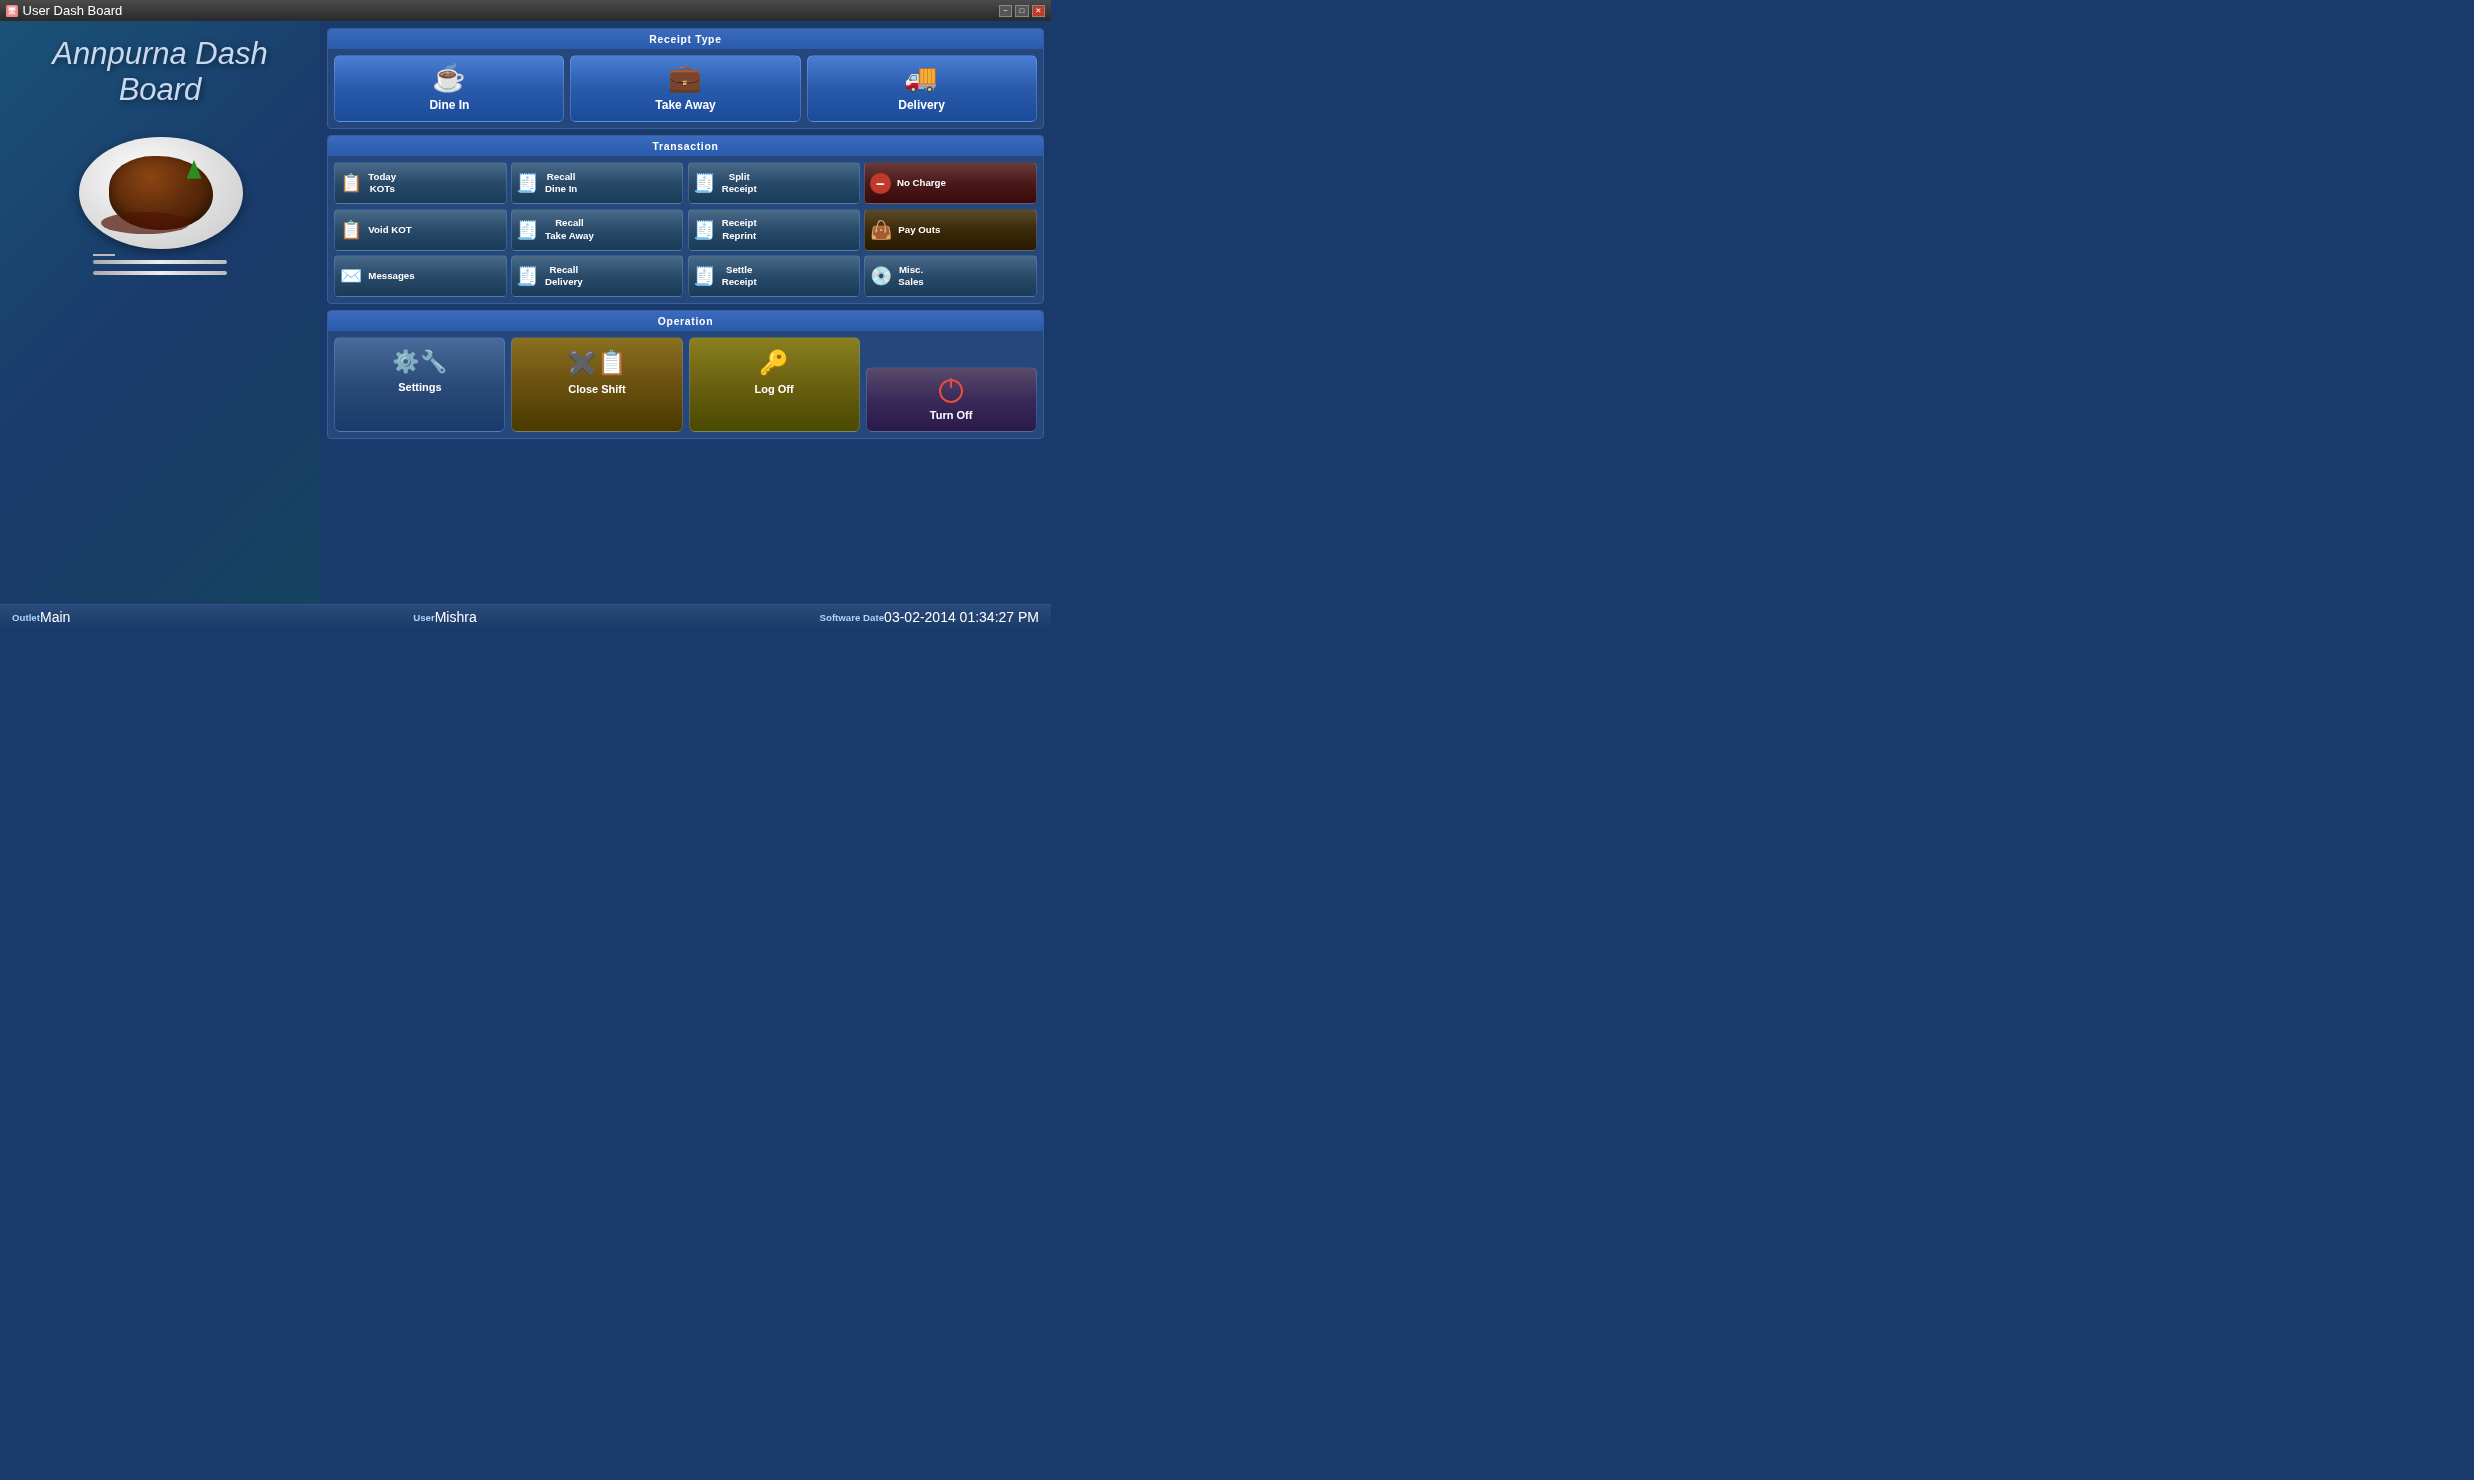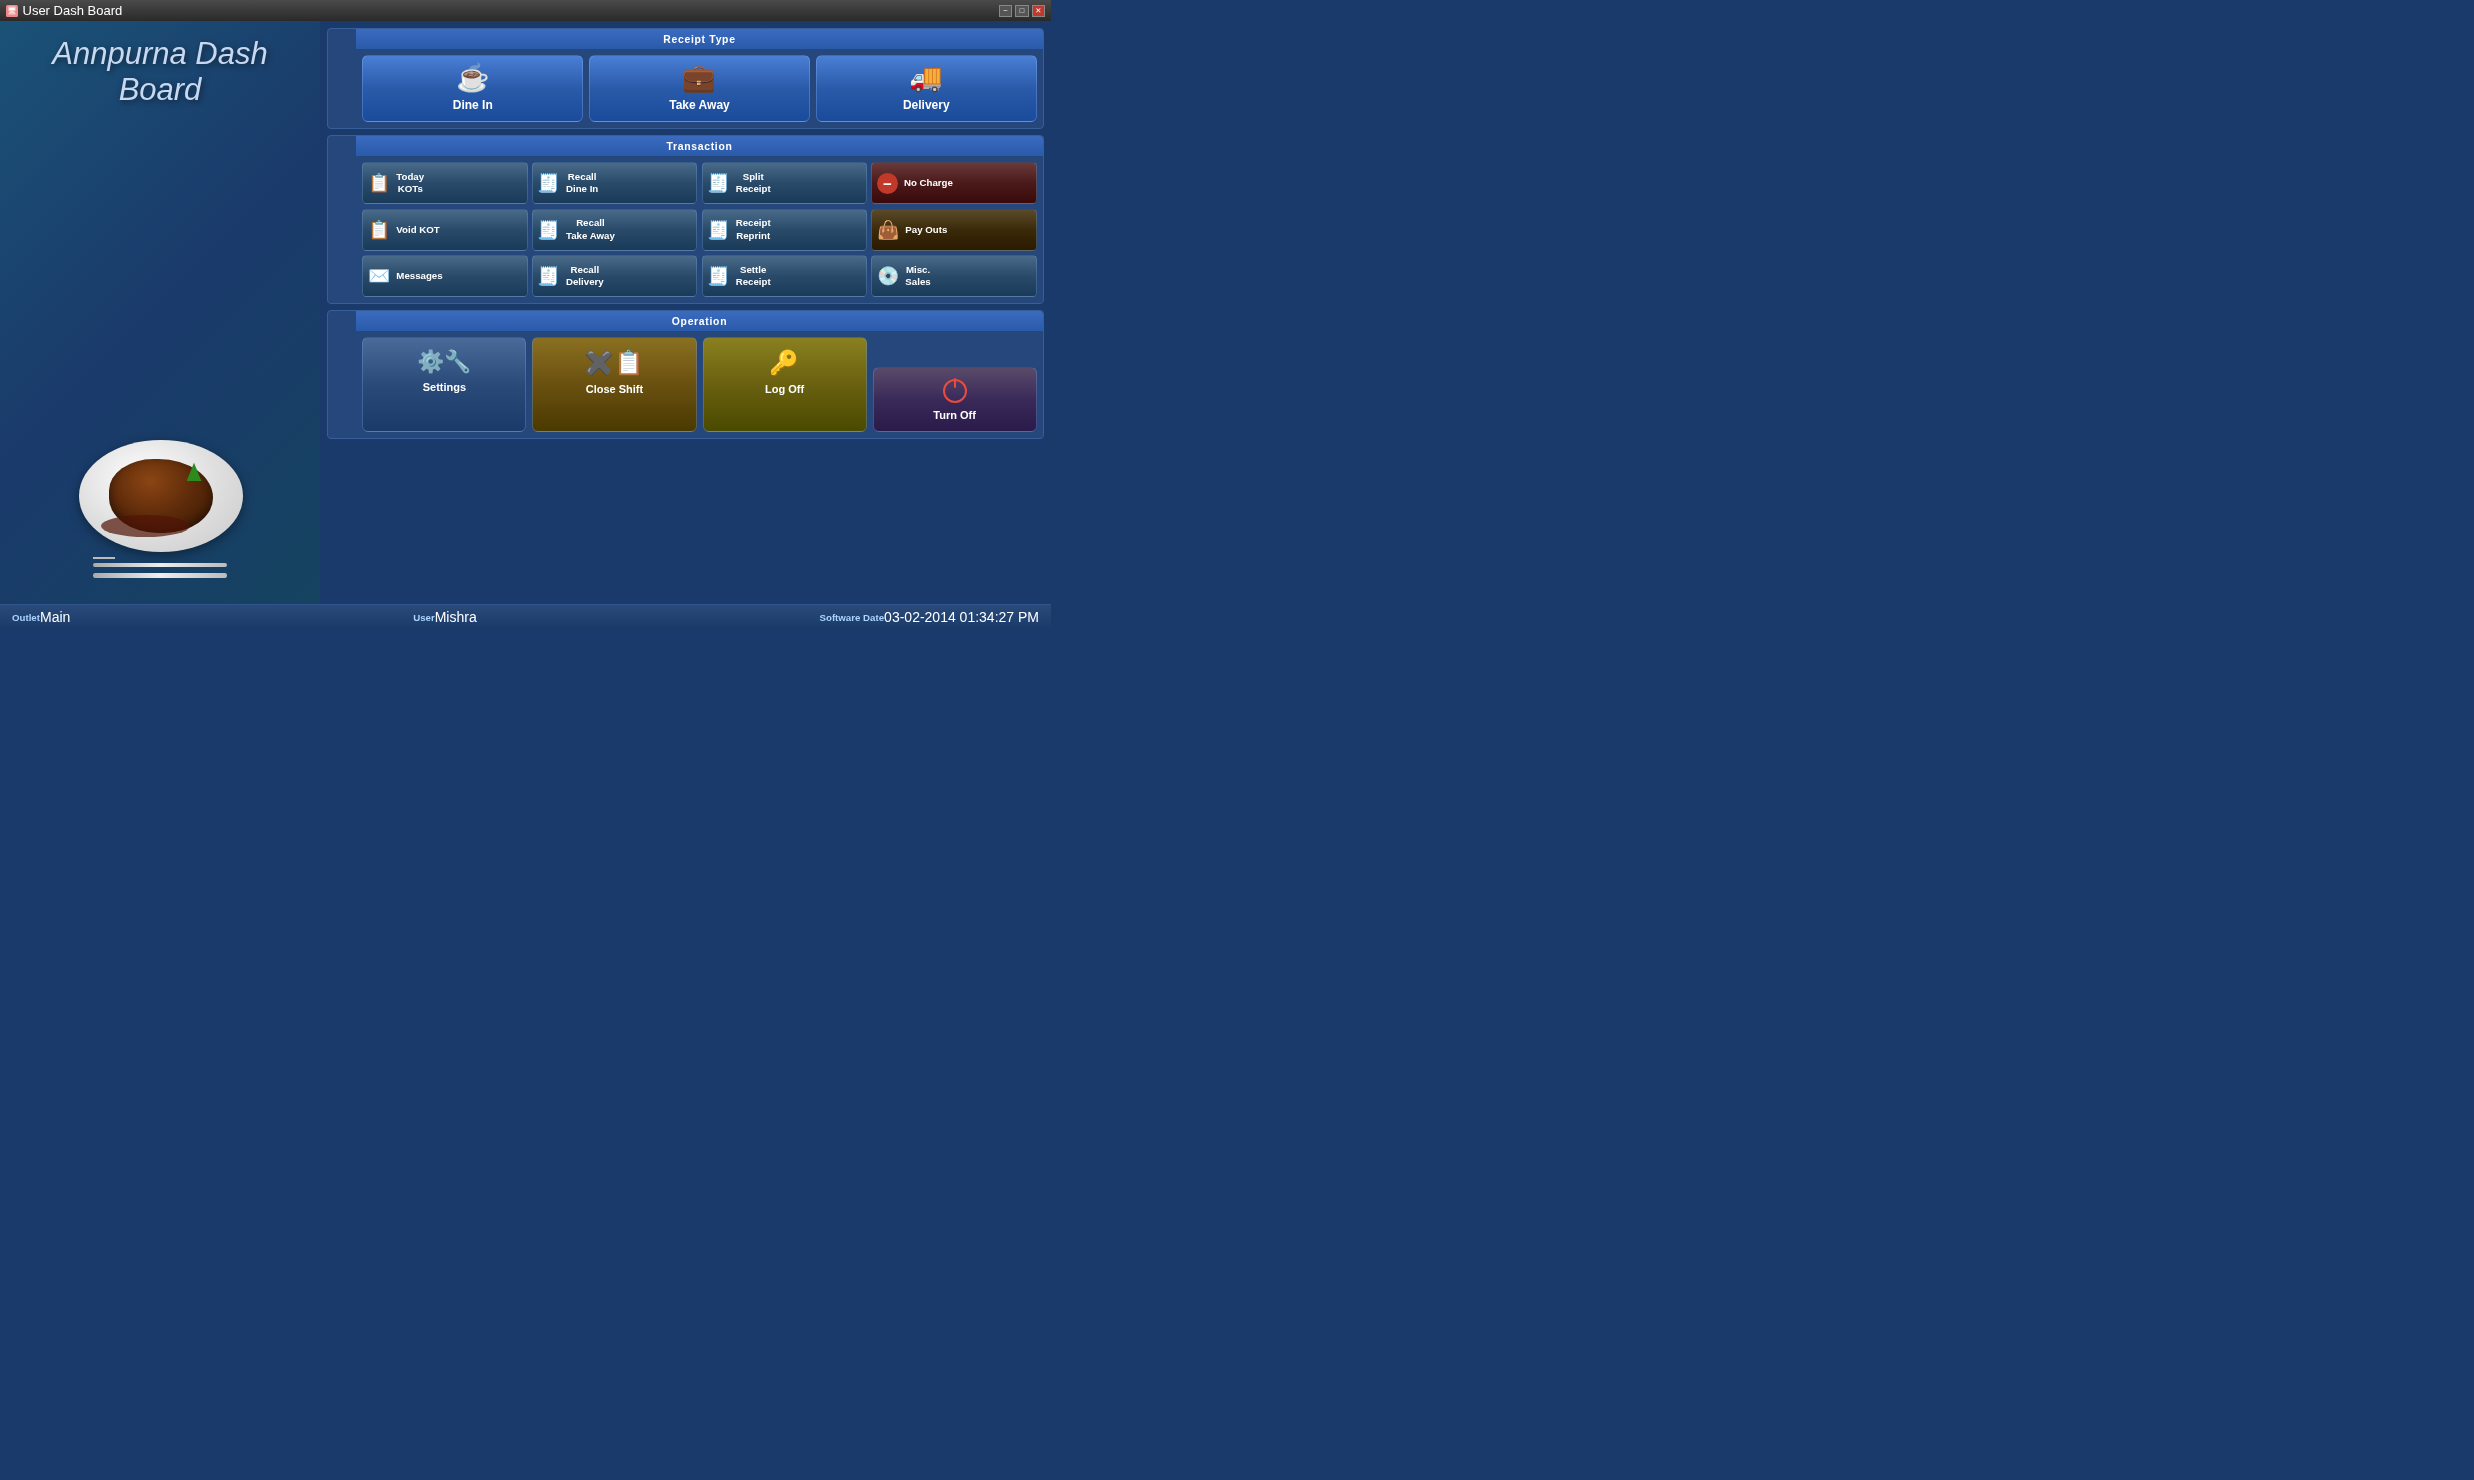--- a/index.html
+++ b/index.html
@@ -64,21 +64,21 @@
       overflow: hidden;
     }
 
     
     .left-panel {
       width: 320px;
       background: linear-gradient(135deg, #1a5276 0%, #1a3a6b 50%, #154360 100%);
       display: flex;
       flex-direction: column;
       align-items: center;
-      justify-content: space-between;
+      justify-content: flex-start;
       padding: 15px;
       flex-shrink: 0;
     }
 
     .app-title {
       color: #c8d8f0;
       font-size: 31px;
       font-weight: 300;
       text-align: center;
       text-shadow: 1.5px 1.5px 6px rgba(0,0,0,0.5);
@@ -184,21 +184,20 @@
       gap: 6px;
       overflow-y: auto;
     }
 
     
     .section {
       background: rgba(100,150,220,0.15);
       border: 0.7px solid rgba(100,150,220,0.3);
       border-radius: 4.5px;
       overflow: hidden;
-      padding-left: 28px;
     }
 
     .section-header {
       background: linear-gradient(to bottom, #3a6bbf, #2a5aaa);
       padding: 4.5px 9px;
       text-align: center;
       color: white;
       font-size: 10.4px;
       font-weight: 600;
       letter-spacing: 0.7px;

